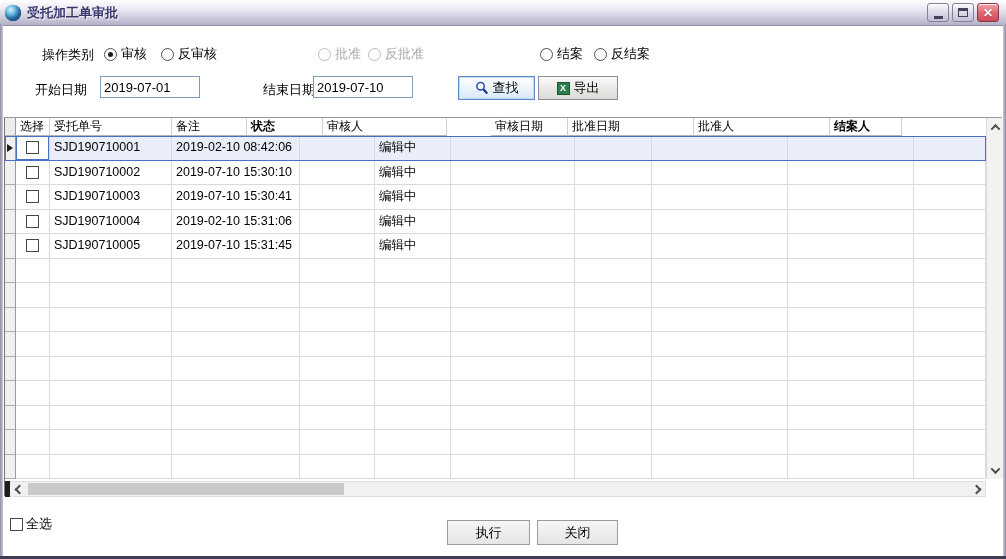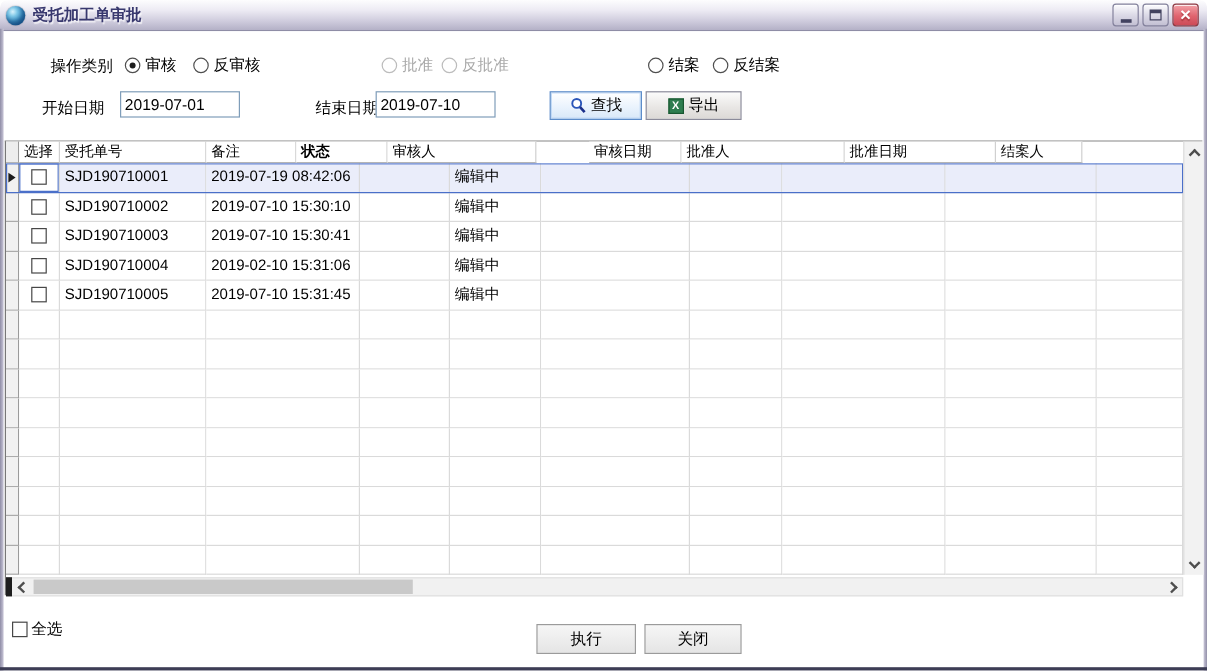--- a/index.html
+++ b/index.html
@@ -167,34 +167,34 @@
 
   <div class="grid">
     <div class="grid-header" id="grid-header">
         <div class="hcell indicator" style="width: 11px;"></div>
         <div class="hcell" style="width: 34px;">选择</div>
         <div class="hcell" style="width: 122px;">受托单号</div>
         <div class="hcell" style="width: 75px;">备注</div>
         <div class="hcell" style="width: 76px; font-weight: bold;">状态</div>
         <div class="hcell" style="width: 124px;">审核人</div>
         <div class="hcell" style="width: 77px; margin-left: 44px;">审核日期</div>
+        <div class="hcell" style="width: 126px;">批准日期</div>
         <div class="hcell" style="width: 136px;">批准人</div>
-        <div class="hcell" style="width: 126px;">批准日期</div>
-        <div class="hcell" style="width: 72px;">结案人</div>
+        <div class="hcell" style="width: 72px; font-weight: bold;">结案人</div>
       </div>
     <div class="grid-body" id="grid-body">
         <div class="grow current">
           <div class="gcell indicator" style="width: 11px;">
             <span class="cur-arrow"></span>
           </div>
           <div class="gcell selcell focus" style="width: 34px;">
             <span class="cb"></span>
           </div>
           <div class="gcell" style="width: 122px;">SJD190710001</div>
-          <div class="gcell" style="width: 128px;">2019-07-19 08:42:06</div>
+          <div class="gcell" style="width: 128px;">2019-02-10 08:42:06</div>
           <div class="gcell" style="width: 75px;"></div>
           <div class="gcell" style="width: 76px;">编辑中</div>
           <div class="gcell" style="width: 124px;"></div>
           <div class="gcell" style="width: 77px;"></div>
           <div class="gcell" style="width: 136px;"></div>
           <div class="gcell" style="width: 126px;"></div>
           <div class="gcell" style="width: 72px;"></div>
         </div>
         <div class="grow">
           <div class="gcell indicator" style="width: 11px;"></div>

